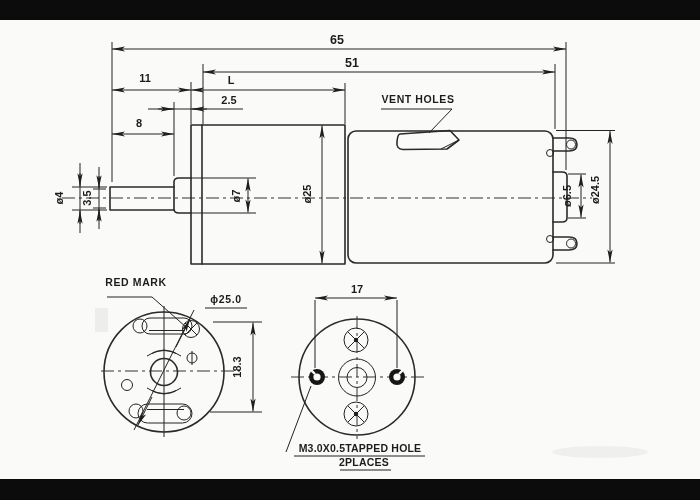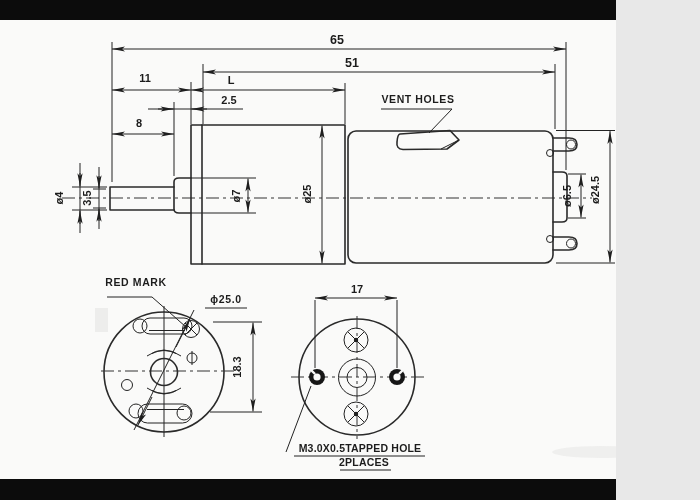--- a/index.html
+++ b/index.html
@@ -1,16 +1,16 @@
 <!DOCTYPE html>
 <html><head>
 <meta charset="utf-8">
 <style>
   html,body{margin:0;padding:0;background:#e8e8e8;}
-  .sheet{position:relative;width:616px;height:500px;background:#fafaf9;overflow:hidden;
+  .sheet{position:relative;width:700px;height:500px;background:#fafaf9;overflow:hidden;
          font-family:"Liberation Sans", sans-serif;}
   svg{position:absolute;left:0;top:0;}
   svg text{font-family:"Liberation Sans","DejaVu Sans",sans-serif;fill:#1c1c1c;}
   .dim{font-size:11px;font-weight:600;}
   .big{font-size:12.5px;font-weight:600;}
   .lbl{font-size:10.5px;font-weight:700;letter-spacing:0.6px;}
   .note{font-size:10.5px;font-weight:700;letter-spacing:0.2px;}
   .outline{stroke:#2a2a2a;stroke-width:1.6;fill:none;stroke-linejoin:round;stroke-linecap:round;}
   .thin{stroke:#232323;stroke-width:1;fill:none;}
   .cl{stroke:#333;stroke-width:1;fill:none;stroke-dasharray:13 4 3 4;}

